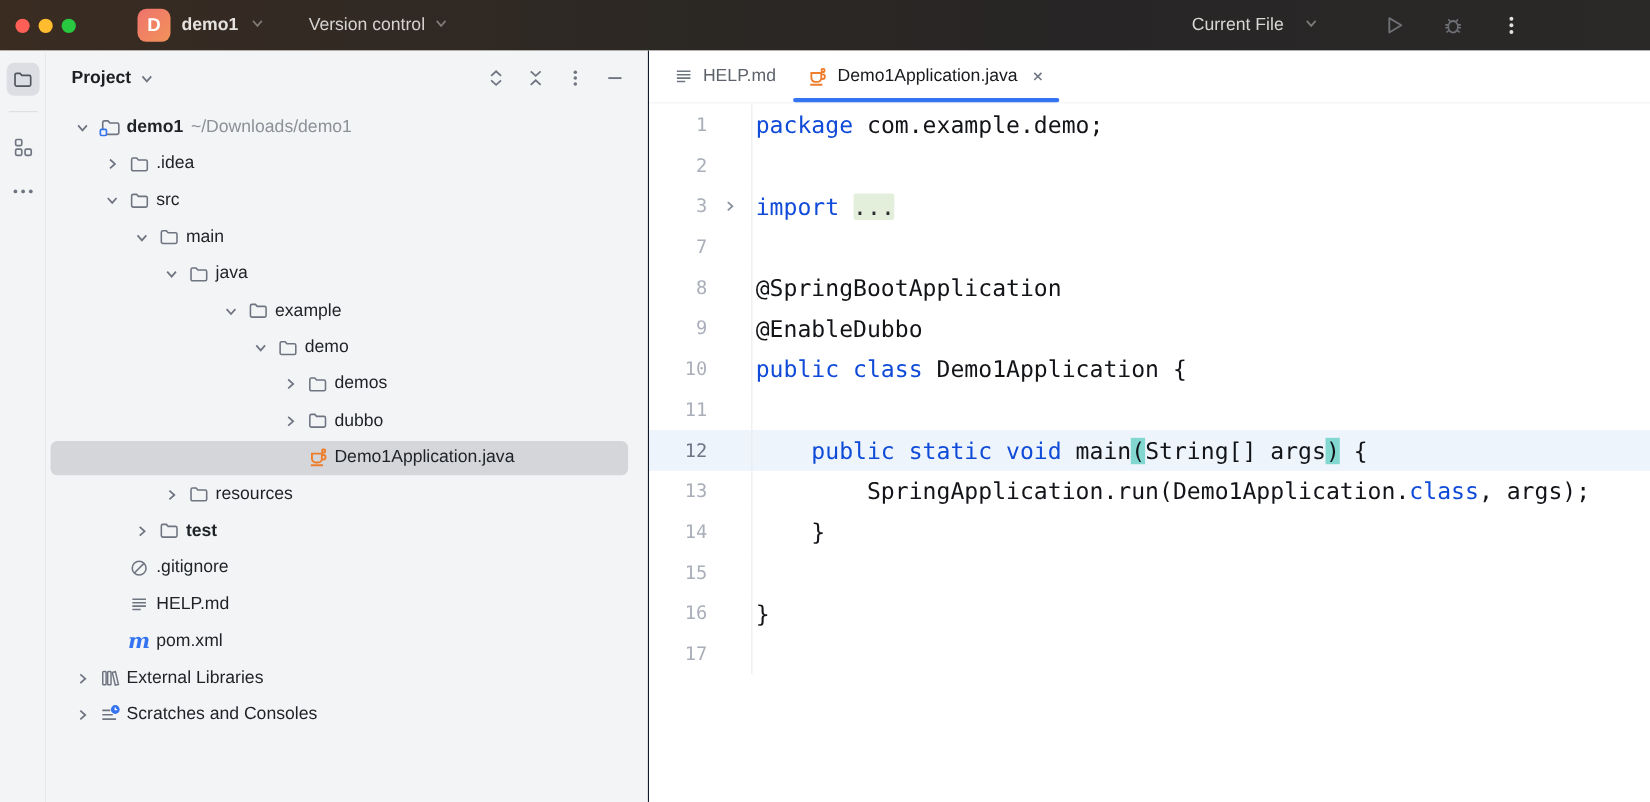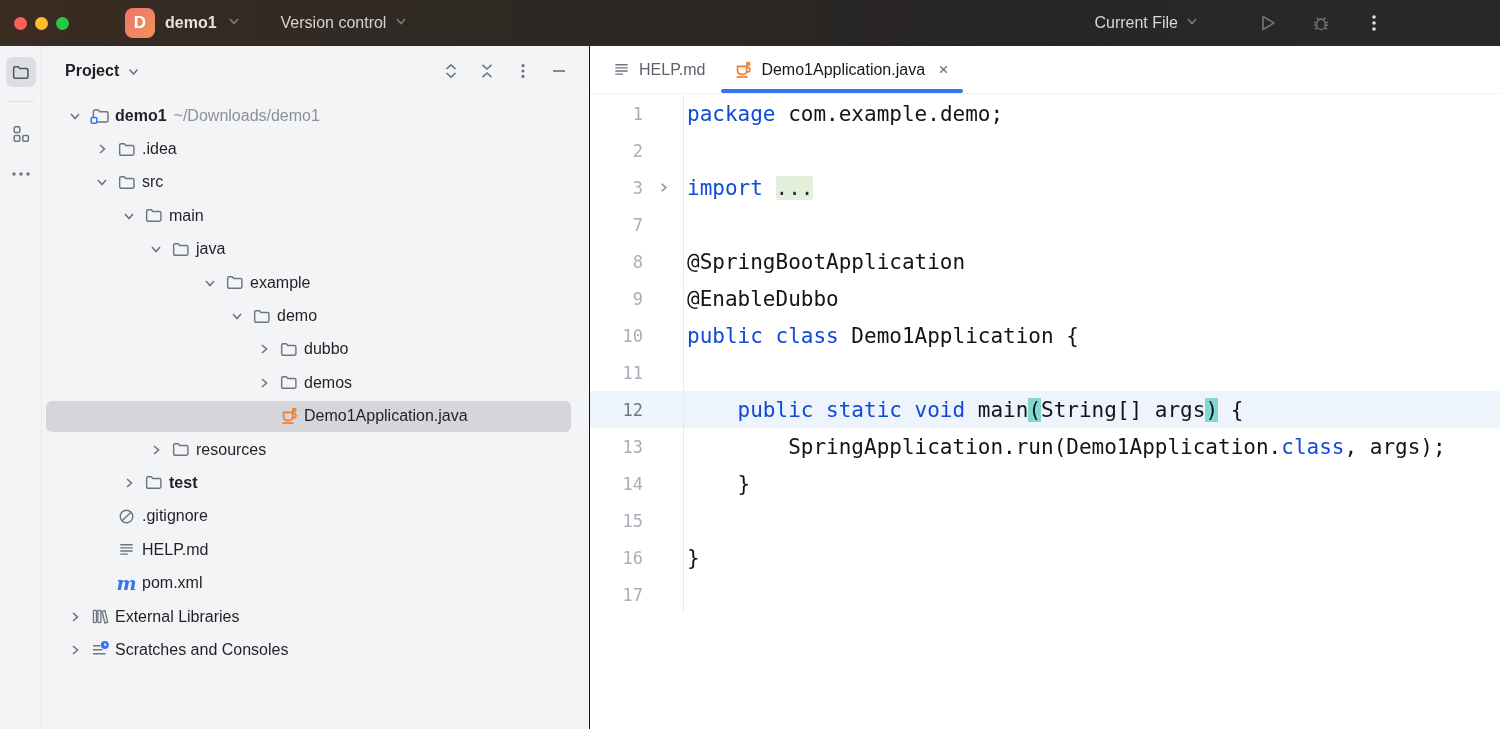--- a/index.html
+++ b/index.html
@@ -12,21 +12,21 @@
   .traffic { display:flex; gap:8px; padding-left:14px; }
   .tl { width:13px; height:13px; border-radius:50%; display:inline-block; }
   .tl.red{ background:#ff5f57; } .tl.yellow{ background:#febc2e; } .tl.green{ background:#28c840; }
   .proj-widget { display:flex; align-items:center; margin-left:56px; gap:10px; cursor:default; }
   .badge { width:30px; height:30px; border-radius:8px; background:linear-gradient(135deg,#ef746c,#f2925a);
            color:#fff; font-weight:700; font-size:17px; display:flex; align-items:center; justify-content:center; }
   .proj-name { color:#e5e2e0; font-weight:700; font-size:16px; }
   .tb-chev { opacity:.75; }
   .vcs-widget { display:flex; align-items:center; gap:8px; margin-left:40px; color:#d6d3d1; font-size:16px; }
   .tb-spacer { flex:1; }
-  .run-widget { display:flex; align-items:center; gap:7px; color:#d9d6d4; font-size:16px; }
+  .run-widget { display:flex; align-items:center; gap:18px; color:#d9d6d4; font-size:16px; }
   .tb-iconbtn { background:none; border:none; padding:0; margin:0; display:flex; align-items:center; cursor:default; }
   .tb-iconbtn.play { margin-left:56px; } .tb-iconbtn.bug { margin-left:30px; } .tb-iconbtn.kebab { margin-left:33px; margin-right:118px; }
 
   
   .main { display:flex; height:683px; }
 
   
   .stripe { width:42px; flex:none; background:#f3f4f6; border-right:1px solid #e6e7ea;
             display:flex; flex-direction:column; align-items:center; }
   .stripe-btn { width:30px; height:30px; border-radius:7px; display:flex; align-items:center; justify-content:center; }
@@ -306,34 +306,34 @@
           <span class="cell-chev">
             <svg width="16" height="16" viewBox="0 0 16 16">
               <polyline points="6,4 10.5,8 6,12" fill="none" stroke="#6e7480" stroke-width="1.6"></polyline>
             </svg>
           </span>
           <span class="cell-icon">
             <svg width="19" height="19" viewBox="0 0 20 20">
               <path d="M2.8 5.4 a1.5 1.5 0 0 1 1.5 -1.5 h3.3 l1.7 1.9 h7 a1.5 1.5 0 0 1 1.5 1.5 v7.3 a1.5 1.5 0 0 1 -1.5 1.5 H4.3 a1.5 1.5 0 0 1 -1.5 -1.5 z" fill="none" stroke="#6e7480" stroke-width="1.5"></path>
             </svg>
           </span>
+          <span class="tree-label ">demos</span>
+        </div>
+        <div class="tree-row" style="padding-left: 209px;">
+          <span class="cell-chev">
+            <svg width="16" height="16" viewBox="0 0 16 16">
+              <polyline points="6,4 10.5,8 6,12" fill="none" stroke="#6e7480" stroke-width="1.6"></polyline>
+            </svg>
+          </span>
+          <span class="cell-icon">
+            <svg width="19" height="19" viewBox="0 0 20 20">
+              <path d="M2.8 5.4 a1.5 1.5 0 0 1 1.5 -1.5 h3.3 l1.7 1.9 h7 a1.5 1.5 0 0 1 1.5 1.5 v7.3 a1.5 1.5 0 0 1 -1.5 1.5 H4.3 a1.5 1.5 0 0 1 -1.5 -1.5 z" fill="none" stroke="#6e7480" stroke-width="1.5"></path>
+            </svg>
+          </span>
           <span class="tree-label ">dubbo</span>
-        </div>
-        <div class="tree-row" style="padding-left: 209px;">
-          <span class="cell-chev">
-            <svg width="16" height="16" viewBox="0 0 16 16">
-              <polyline points="6,4 10.5,8 6,12" fill="none" stroke="#6e7480" stroke-width="1.6"></polyline>
-            </svg>
-          </span>
-          <span class="cell-icon">
-            <svg width="19" height="19" viewBox="0 0 20 20">
-              <path d="M2.8 5.4 a1.5 1.5 0 0 1 1.5 -1.5 h3.3 l1.7 1.9 h7 a1.5 1.5 0 0 1 1.5 1.5 v7.3 a1.5 1.5 0 0 1 -1.5 1.5 H4.3 a1.5 1.5 0 0 1 -1.5 -1.5 z" fill="none" stroke="#6e7480" stroke-width="1.5"></path>
-            </svg>
-          </span>
-          <span class="tree-label ">demos</span>
         </div>
         <div class="tree-row selected" style="padding-left: 209px;">
           <span class="cell-chev"></span>
           <span class="cell-icon">
             <svg width="20" height="20" viewBox="0 0 20 20" fill="none" stroke="#ee7d2c" stroke-width="1.7">
       <path d="M4.6 6.4 h9 v4.6 a3.4 3.4 0 0 1 -3.4 3.4 h-2.2 a3.4 3.4 0 0 1 -3.4 -3.4 z"></path>
       <path d="M13.6 7.6 h1.2 a2.1 2.1 0 0 1 0 4.2 h-1.2"></path>
       <path d="M3.6 17 h11"></path>
       <rect x="13.9" y="2.6" width="2.6" height="2.8" rx="0.6"></rect>
             </svg>

